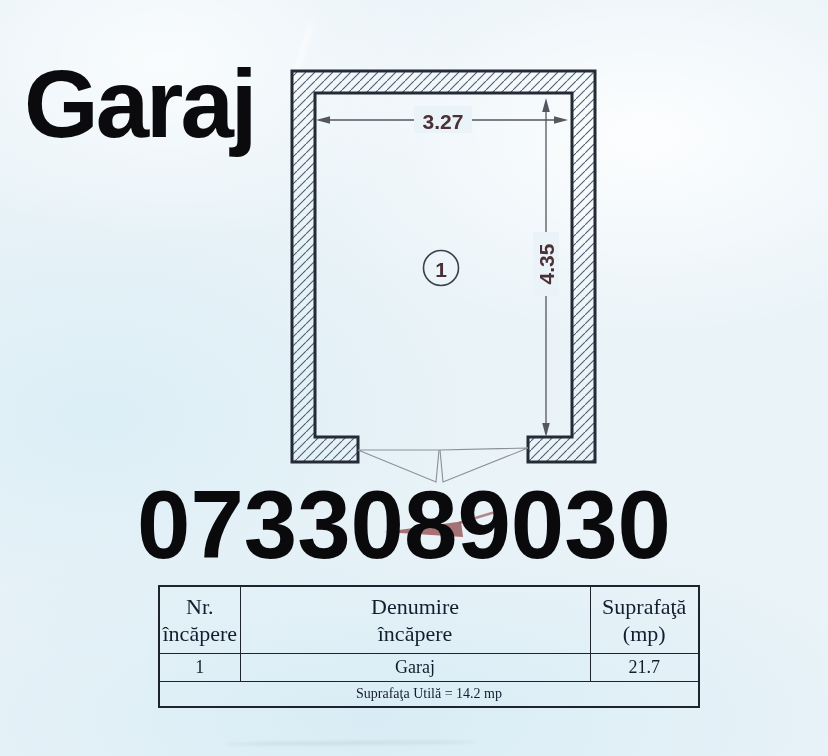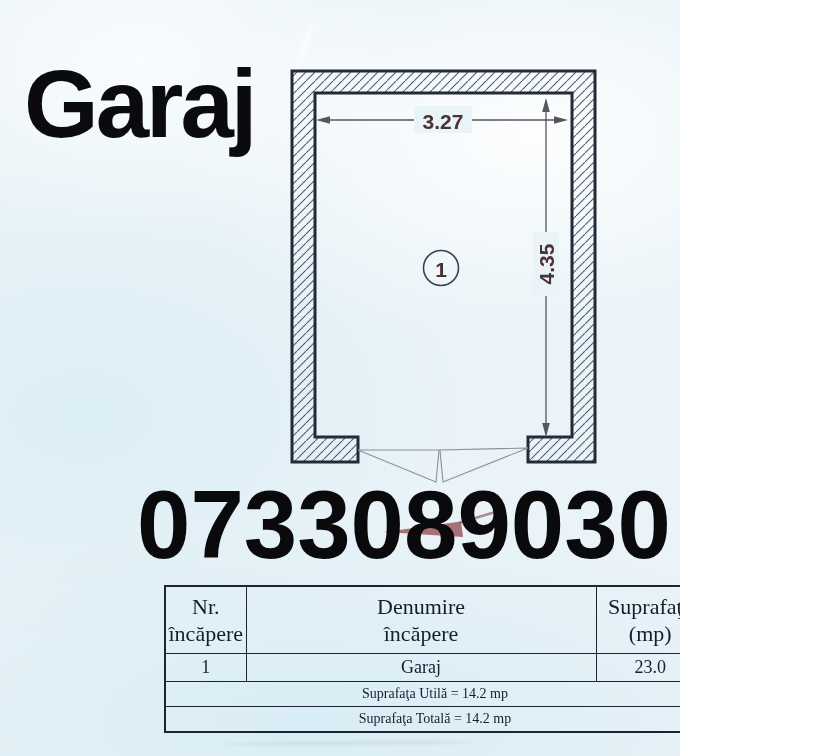--- a/index.html
+++ b/index.html
@@ -1,18 +1,18 @@
 <!DOCTYPE html>
 <html><head>
 <meta charset="utf-8">
 <style>
   html,body{margin:0;padding:0;}
   body{width:828px;height:756px;overflow:hidden;font-family:"Liberation Sans",sans-serif;}
   .page{
-    position:relative;width:680px;height:756px;overflow:hidden;
+    position:relative;width:828px;height:756px;overflow:hidden;
     background:
       radial-gradient(520px 300px at 78% 18%, rgba(255,255,255,.9), rgba(255,255,255,0) 70%),
       radial-gradient(420px 260px at 20% 8%, rgba(255,255,255,.75), rgba(255,255,255,0) 70%),
       radial-gradient(500px 320px at 12% 55%, rgba(209,234,244,.55), rgba(209,234,244,0) 75%),
       radial-gradient(700px 260px at 45% 95%, rgba(205,232,243,.6), rgba(205,232,243,0) 75%),
       #e9f3f8;
   }
   
   .smudge{position:absolute;background:#b9c2c6;opacity:.35;filter:blur(1.5px);border-radius:50%;}
   .smudge.s1{left:225px;top:741px;width:250px;height:4px;transform:rotate(-.5deg);}
@@ -26,21 +26,21 @@
   .phone{
     position:absolute;left:-10px;top:477px;width:828px;text-align:center;
     font-size:96px;font-weight:bold;letter-spacing:0;line-height:1;
     color:#0a0a0d;z-index:2;
   }
   .red-mark{position:absolute;left:375px;top:495px;width:140px;height:45px;z-index:1;}
 
   .plan{position:absolute;left:250px;top:40px;width:380px;height:460px;z-index:0;}
 
   .area-table{
-    position:absolute;left:164px;top:585px;width:540px;
+    position:absolute;left:158px;top:585px;width:540px;
     border-collapse:collapse;table-layout:fixed;
     font-family:"Liberation Serif",serif;color:#141d30;
     z-index:2;
   }
   .area-table td,.area-table th{
     border:1.5px solid #1d2430;text-align:center;vertical-align:middle;padding:0;
     font-weight:normal;
   }
   .area-table{border:2.5px solid #1d2430;}
   .area-table .hdr{height:66px;font-size:22px;line-height:1.25;white-space:pre-line;}
@@ -109,24 +109,21 @@
         <th class="hdr">Nr.
 încăpere</th>
         <th class="hdr">Denumire
 încăpere</th>
         <th class="hdr">Suprafaţă
 (mp)</th>
       </tr>
       <tr>
         <td class="r1">1</td>
         <td class="r1">Garaj</td>
-        <td class="r1">23.0</td>
+        <td class="r1">21.7</td>
       </tr>
       <tr>
         <td class="sum" colspan="3">Suprafaţa Utilă = 14.2 mp</td>
-      </tr>
-      <tr>
-        <td class="sum" colspan="3">Suprafaţa Totală = 14.2 mp</td>
       </tr>
     </tbody>
   </table>
 
 </div>
 
 </body></html>

